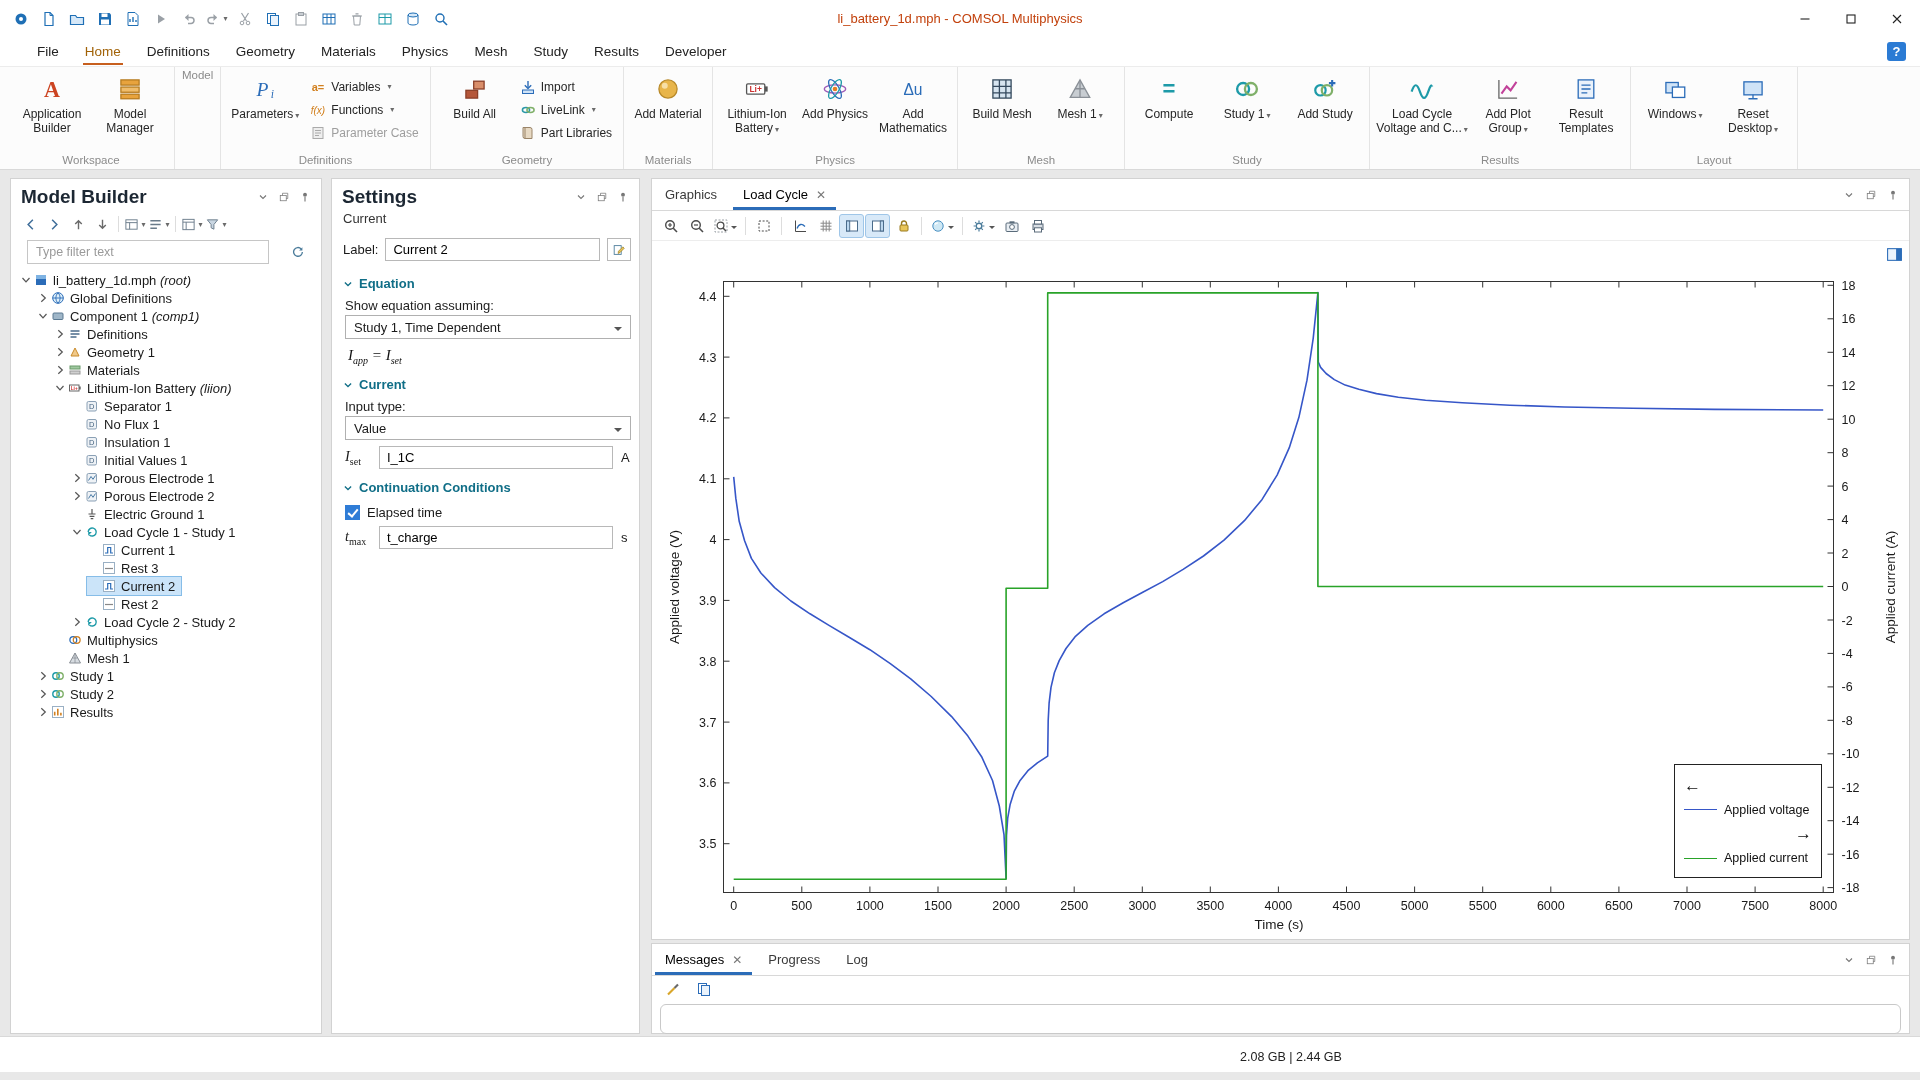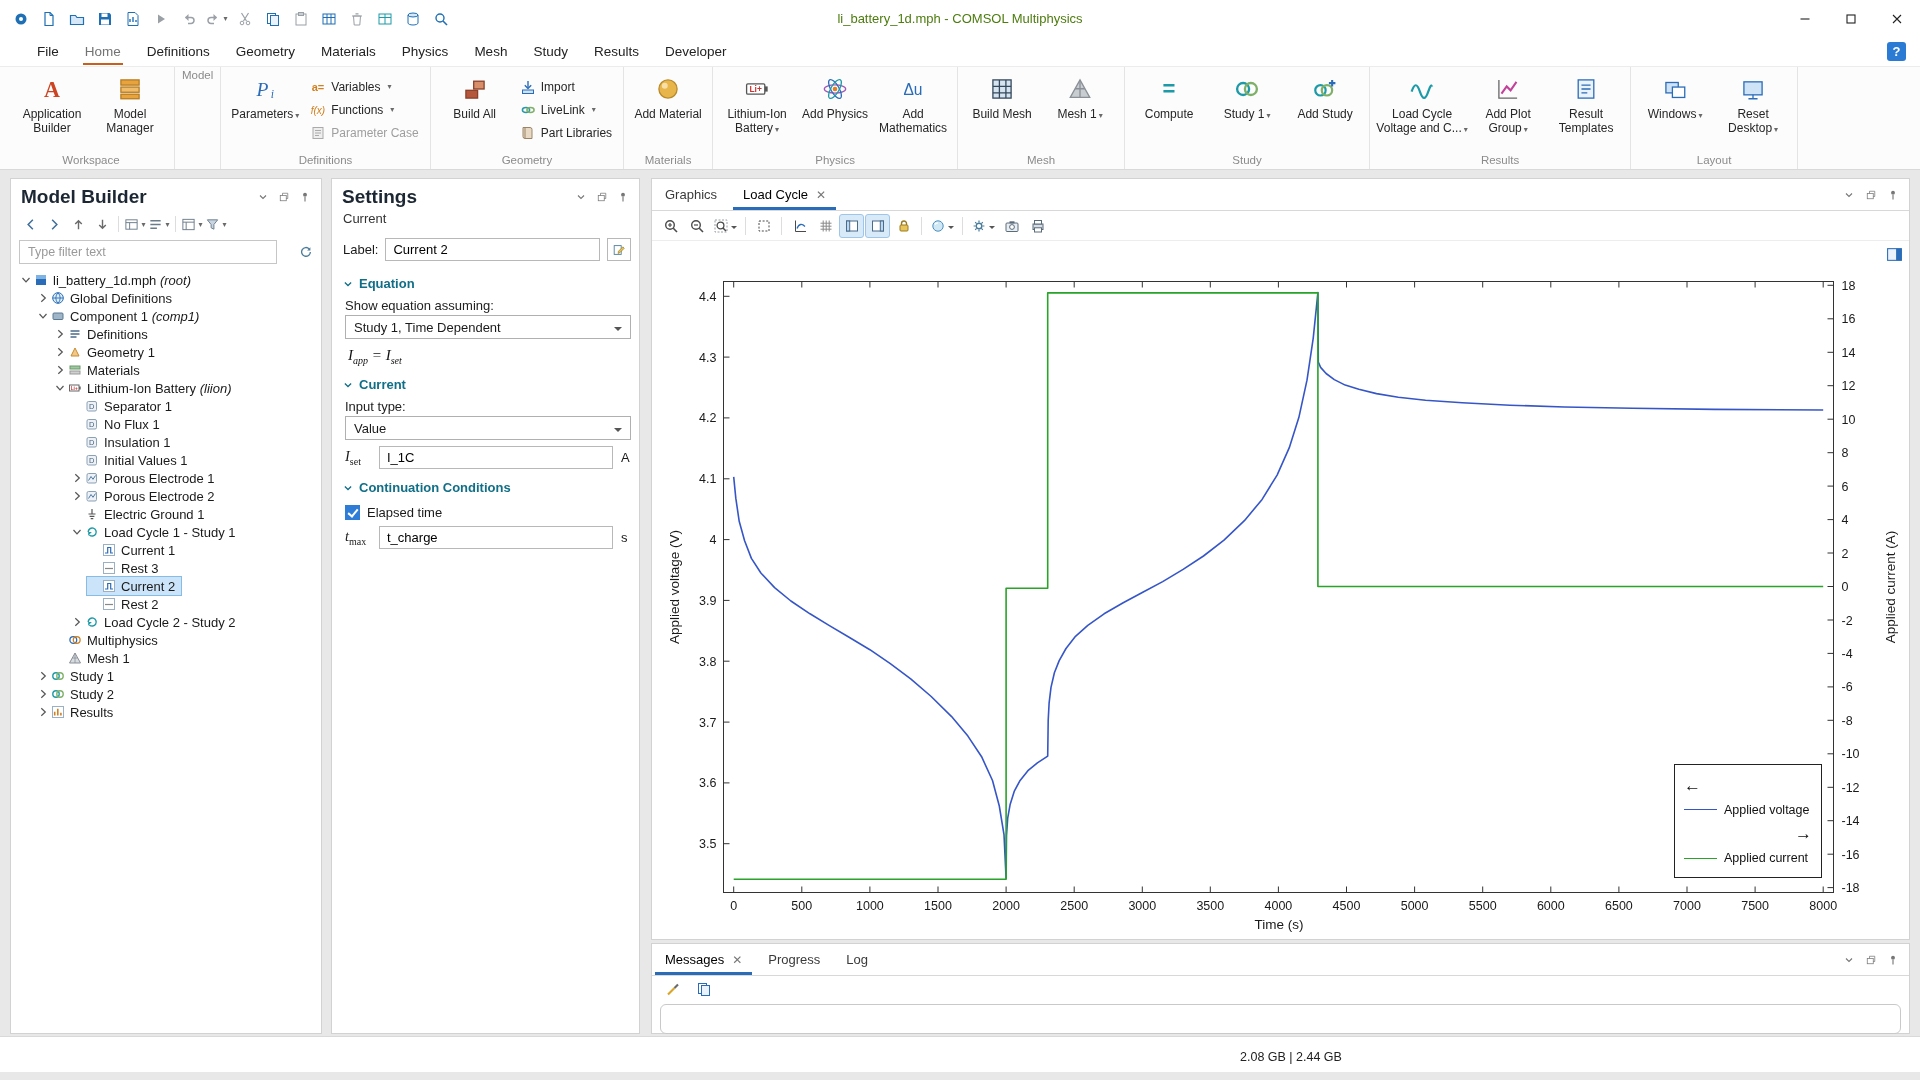--- a/index.html
+++ b/index.html
@@ -5,28 +5,28 @@
   *{box-sizing:border-box;margin:0;padding:0}
   html,body{width:1920px;height:1080px;overflow:hidden}
   body{font-family:"Liberation Sans",sans-serif;background:#e8e8e8;position:relative;font-size:13px;color:#1a1a1a}
   .icon{display:inline-flex;align-items:center;justify-content:center}
   .icon svg{display:block}
 
   
   #titlebar{position:absolute;top:0;left:0;right:0;height:37px;background:#fff;display:flex;align-items:center}
   #qat{display:flex;align-items:center;gap:3px;padding-left:8px;z-index:2}
   .tb-btn{width:25px;height:25px;display:flex;align-items:center;justify-content:center;border-radius:4px}
-  #win-title{position:absolute;left:0;right:0;text-align:center;font-size:13px;color:#4d7c0f;pointer-events:none}
+  #win-title{position:absolute;left:0;right:0;text-align:center;font-size:13px;color:#c2410c;pointer-events:none}
   #win-controls{margin-left:auto;display:flex;height:100%;z-index:2}
   .win-btn{width:46px;height:100%;display:flex;align-items:center;justify-content:center}
 
   
   #menubar{position:absolute;top:37px;left:0;right:0;height:30px;background:#fff;display:flex;align-items:center;padding-left:24px;border-bottom:1px solid #ececec}
   .menu-item{padding:0 13px;height:100%;display:flex;align-items:center;font-size:13.5px;color:#222;position:relative}
-  .menu-item.active{color:#737373}
+  .menu-item.active{color:#a16207}
   .menu-item.active::after{content:"";position:absolute;left:11px;right:11px;bottom:1px;height:2px;background:#c75f1e}
   #help-btn{margin-left:auto;margin-right:14px;width:19px;height:19px;border-radius:3px;background:#2b7bd4;color:#fff;font-weight:bold;font-size:13px;display:flex;align-items:center;justify-content:center}
 
   
   #ribbon{position:absolute;top:67px;left:0;right:0;height:103px;background:#fcfcfc;border-bottom:1px solid #d9d9d9;display:flex;align-items:stretch;padding-left:8px}
   .rgroup{display:flex;flex-direction:column;border-right:1px solid #e4e4e4;padding:2px 5px 0}
   .rgroup-items{flex:1;display:flex;align-items:flex-start}
   .rgroup-label{font-size:11.5px;color:#8b8b8b;text-align:center;padding:0 2px 3px;white-space:nowrap}
   .rbtn{width:78px;max-width:96px;height:84px;display:flex;flex-direction:column;align-items:center;padding-top:5px;border-radius:3px;text-align:center}
   .rbtn .ricon{height:30px;display:flex;align-items:center;justify-content:center;margin-bottom:3px}
@@ -44,21 +44,21 @@
   #graphics-panel{left:651px;top:178px;width:1259px;height:762px}
   #messages-panel{left:651px;top:943px;width:1259px;height:91px}
   .panel-header{display:flex;align-items:center;padding:7px 10px 3px}
   .panel-title{font-size:19px;font-weight:600;color:#1c2733}
   .hdr-icons{margin-left:auto;display:flex;gap:9px;align-items:center}
 
   
   #mb-toolbar{display:flex;align-items:center;gap:2px;padding:2px 8px;height:26px}
   .mbtn{min-width:22px;height:22px;display:flex;align-items:center;justify-content:center;border-radius:3px;color:#3f6e99;font-size:14px}
   .msep{width:1px;height:16px;background:#ddd;margin:0 3px}
-  #mb-filter{display:flex;align-items:center;gap:22px;padding:3px 8px}
+  #mb-filter{display:flex;align-items:center;gap:22px;padding:3px 16px}
   #mb-filter input{flex:1;height:24px;border:1px solid #c6c6c6;padding:0 8px;font-size:12.5px;font-family:"Liberation Sans",sans-serif;color:#333}
   #mb-filter input::placeholder{color:#9a9a9a}
   #mb-tree{padding:4px 0 0 4px;overflow:hidden}
   .tree-row{display:flex;align-items:center;height:18px;width:max-content;padding-right:6px;font-size:13px}
   .tree-row.selected{background:#cbe4f9;outline:1px solid #86bde8}
   .tchev{width:14px;display:flex;align-items:center;justify-content:center}
   .ticon{width:16px;margin-right:4px;display:flex;align-items:center;justify-content:center}
   .tlabel i{font-style:italic}
 
   

